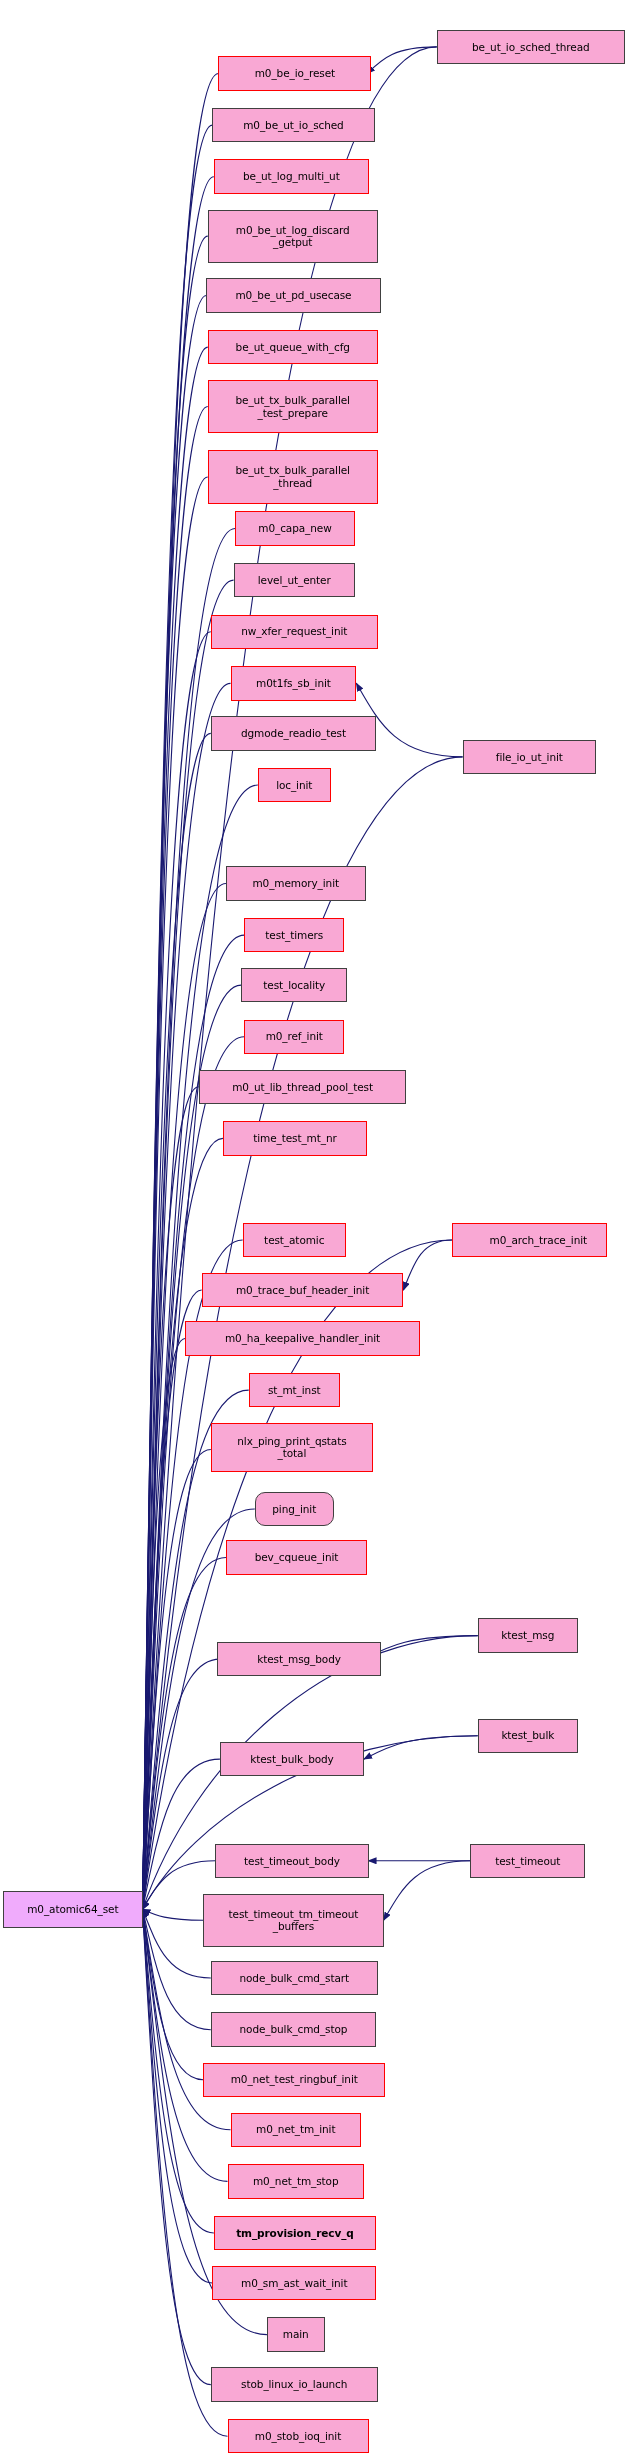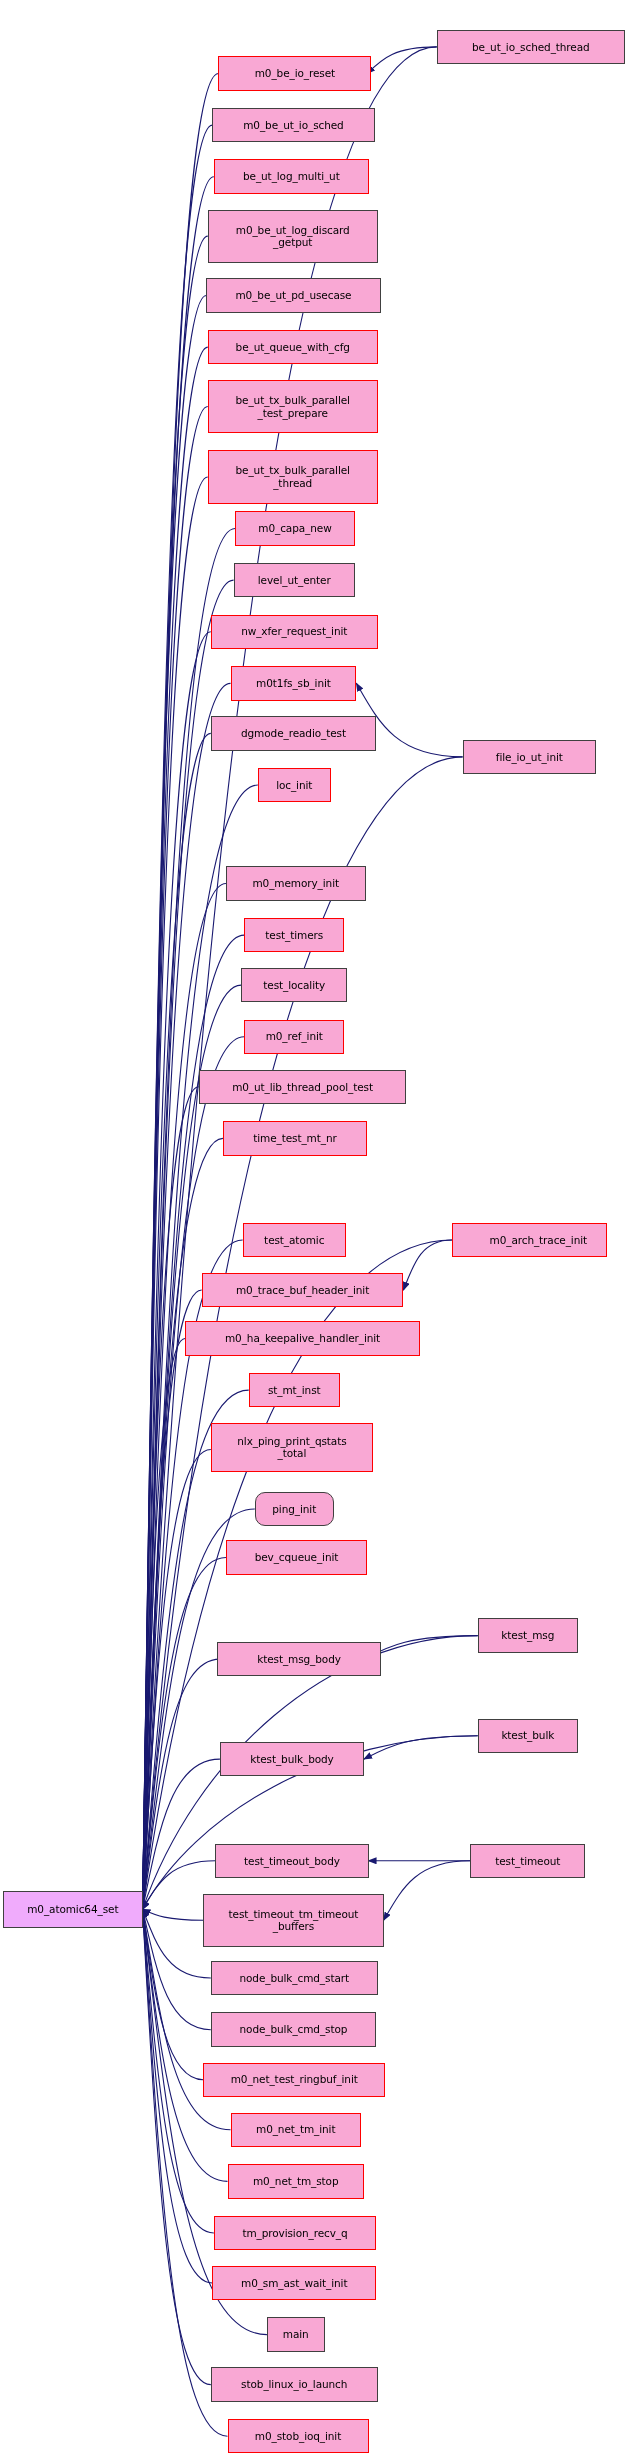--- a/index.html
+++ b/index.html
@@ -154,19 +154,19 @@
       <div class="node black" style="left: 219.917px; top: 1741.96px; width: 144.083px; height: 34.4013px;">ktest_bulk_body</div>
       <div class="node black" style="left: 470.167px; top: 1843.6px; width: 115.267px; height: 34.4013px;">test_timeout</div>
       <div class="node black" style="left: 215.367px; top: 1843.6px; width: 153.183px; height: 34.4013px;">test_timeout_body</div>
       <div class="node black" style="left: 203.233px; top: 1893.63px; width: 180.483px; height: 53.1656px;">test_timeout_tm_timeout
 _buffers</div>
       <div class="node black" style="left: 210.817px; top: 1960.87px; width: 166.833px; height: 34.4013px;">node_bulk_cmd_start</div>
       <div class="node black" style="left: 210.817px; top: 2012.47px; width: 165.317px; height: 34.4013px;">node_bulk_cmd_stop</div>
       <div class="node " style="left: 203.233px; top: 2062.51px; width: 182px; height: 34.4013px;">m0_net_test_ringbuf_init</div>
       <div class="node " style="left: 230.533px; top: 2112.55px; width: 130.433px; height: 34.4013px;">m0_net_tm_init</div>
       <div class="node " style="left: 227.5px; top: 2164.15px; width: 136.5px; height: 34.4013px;">m0_net_tm_stop</div>
-      <div class="node " style="left: 213.85px; top: 2215.75px; width: 162.283px; height: 34.4013px;">tm_provision_recv_q</div>
+      <div class="node " style="left: 213.85px; top: 2215.75px; width: 162.283px; height: 34.4013px; font-weight: bold;">tm_provision_recv_q</div>
       <div class="node " style="left: 212.333px; top: 2265.79px; width: 163.8px; height: 34.4013px;">m0_sm_ast_wait_init</div>
       <div class="node black" style="left: 266.933px; top: 2317.39px; width: 57.6333px; height: 34.4013px;">main</div>
       <div class="node black" style="left: 210.817px; top: 2367.43px; width: 166.833px; height: 34.4013px;">stob_linux_io_launch</div>
       <div class="node " style="left: 227.5px; top: 2419.04px; width: 141.05px; height: 34.4013px;">m0_stob_ioq_init</div>
     </div>
 </div>
 
 </body></html>

